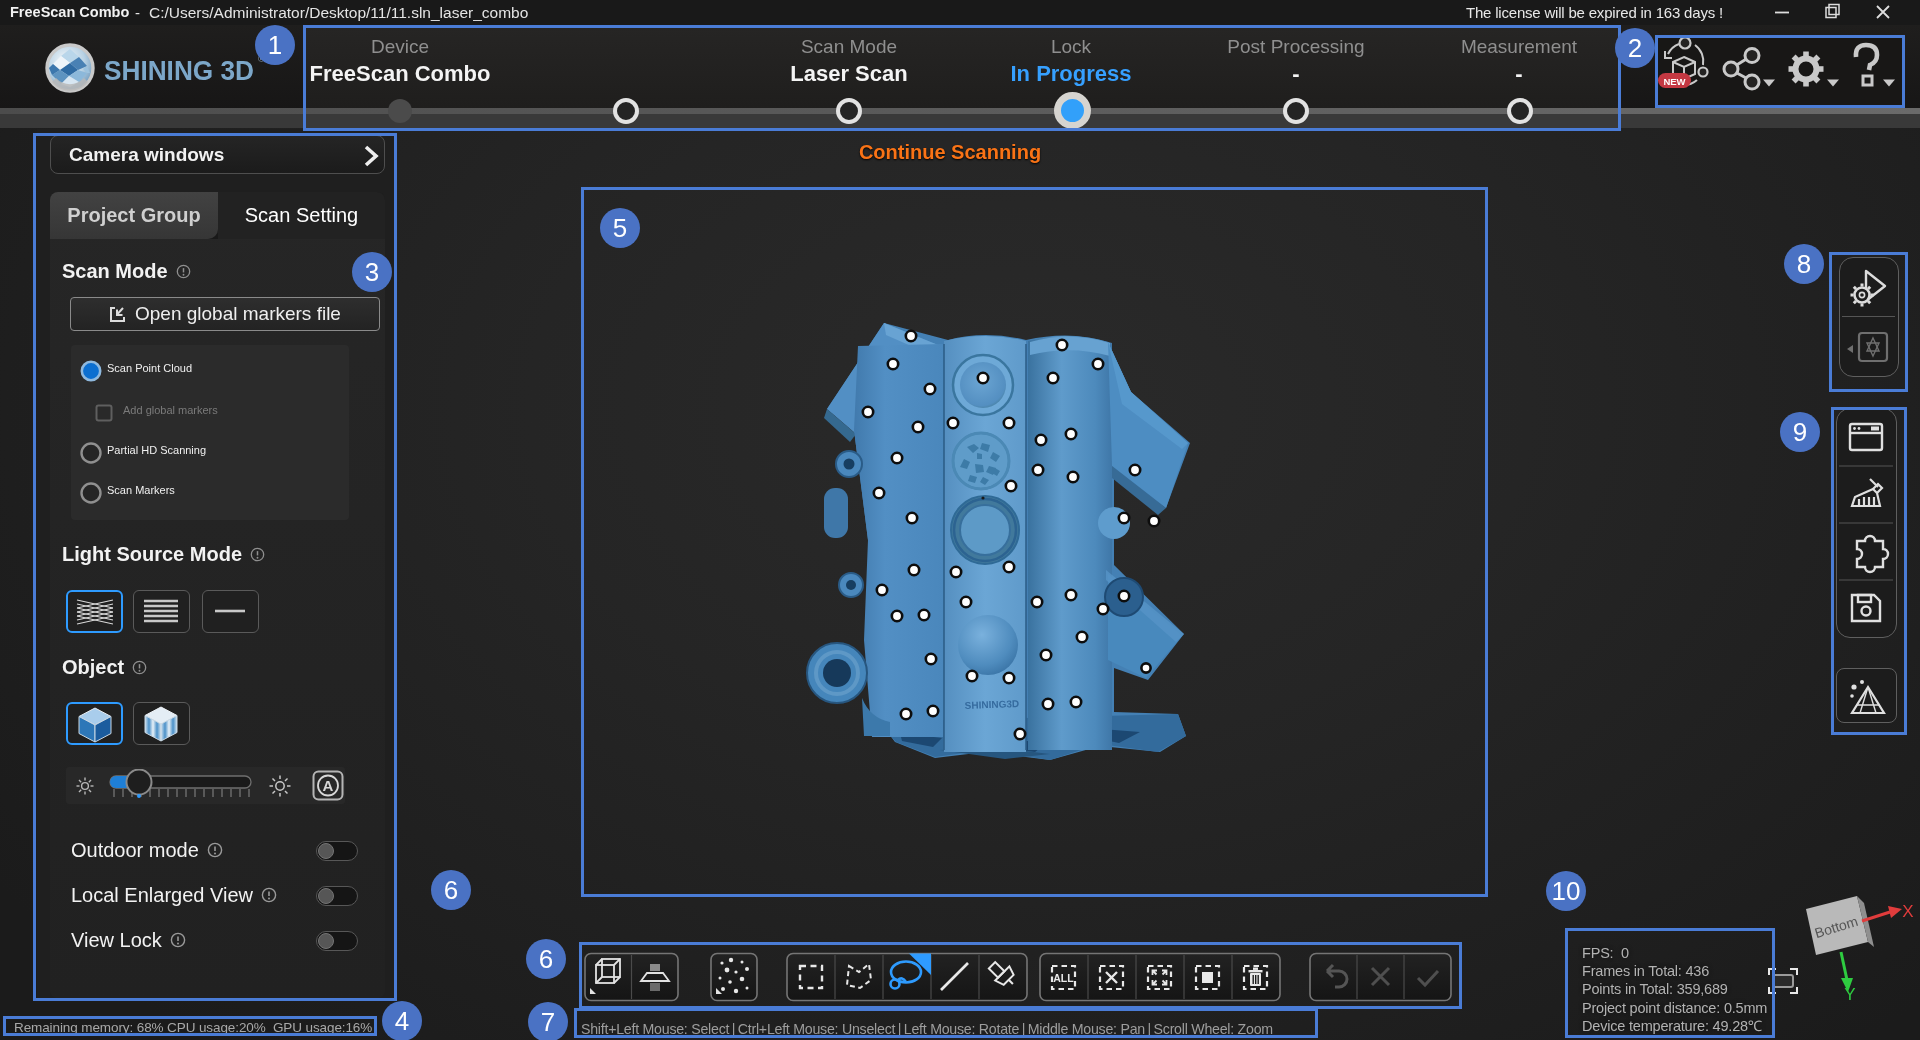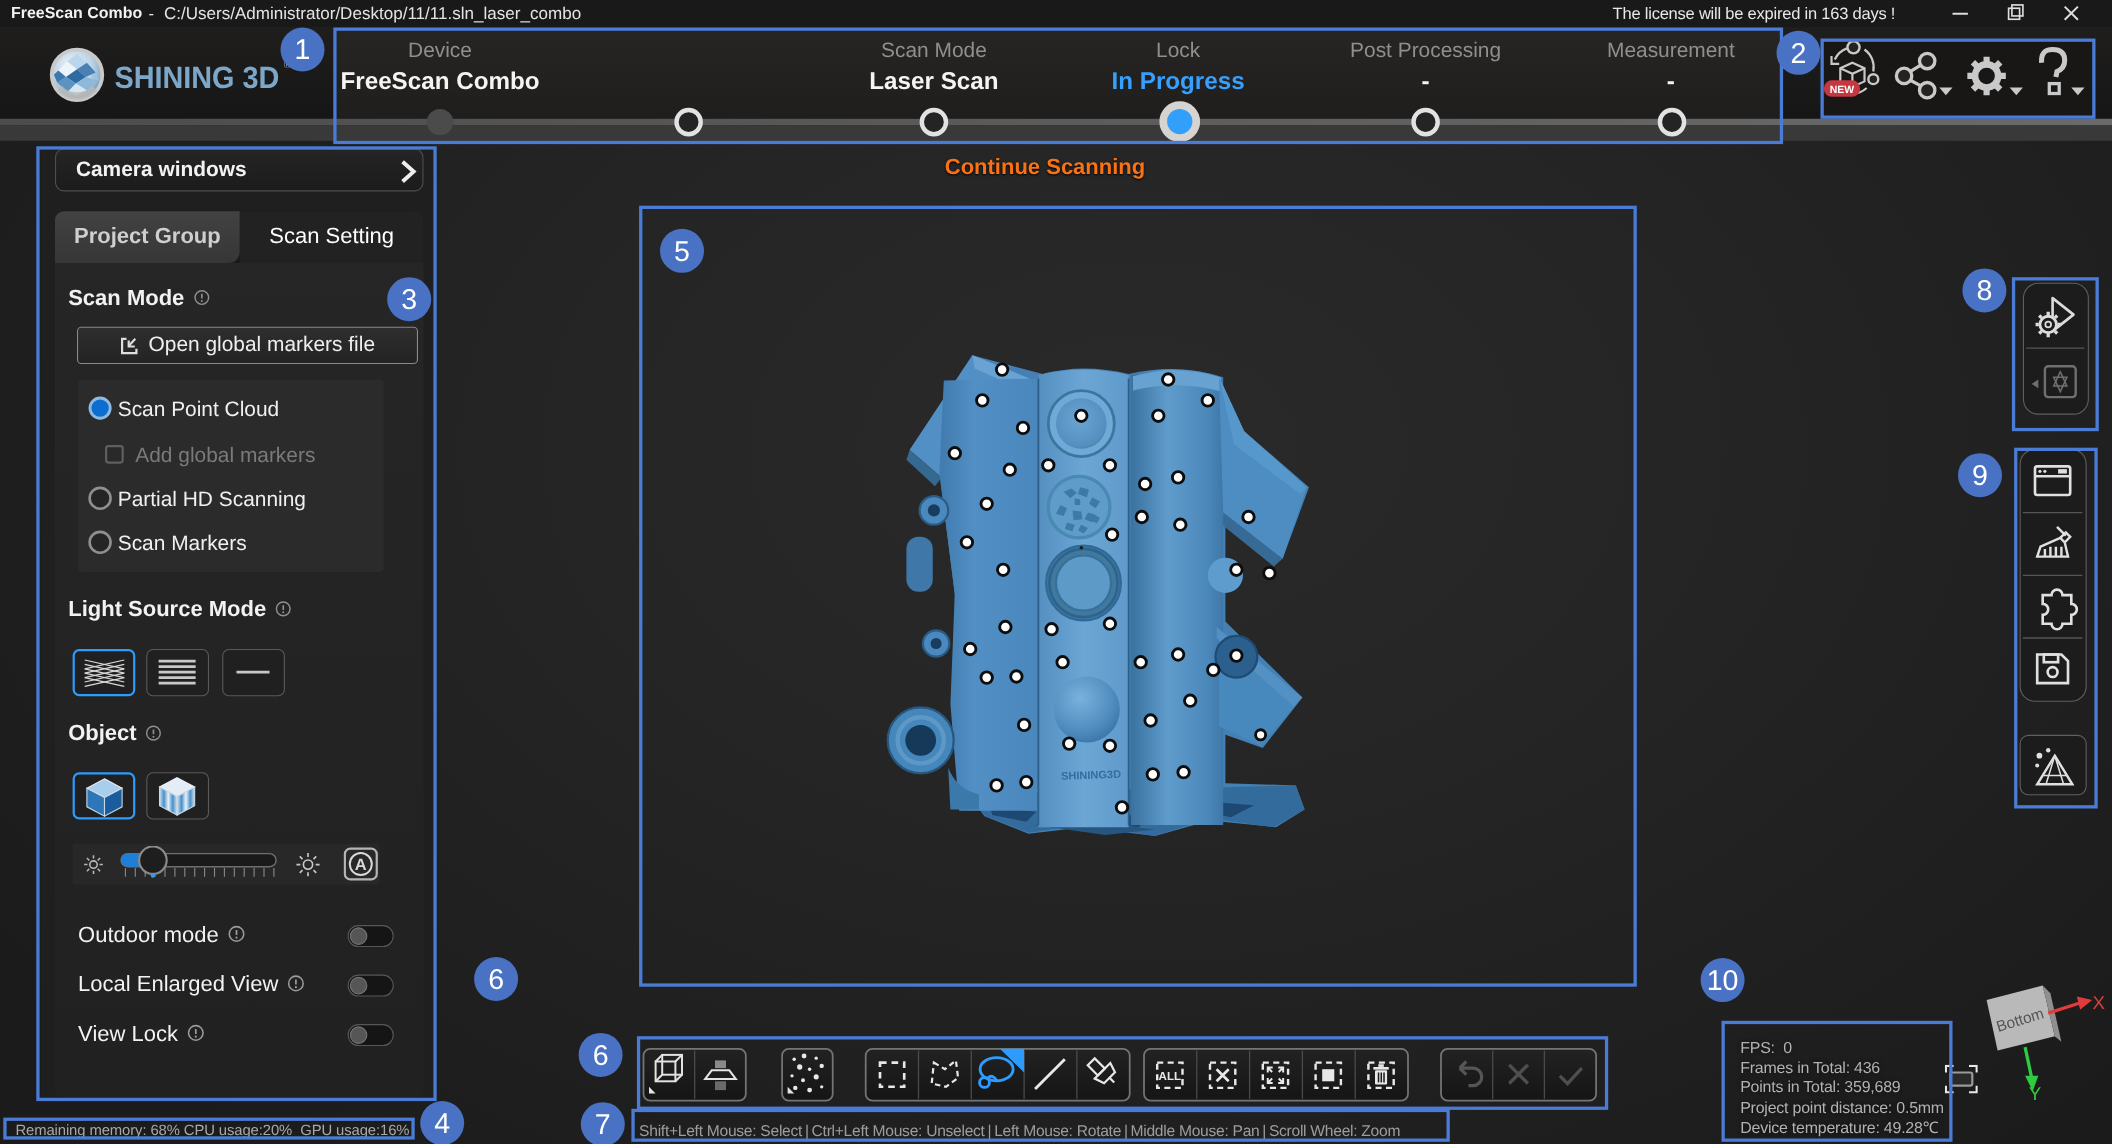--- a/index.html
+++ b/index.html
@@ -31,21 +31,21 @@
 #camwin .txt { position:absolute; left:18px; top:8px; font-size:19px; font-weight:bold; color:#f2f2f2; }
 #tabsbody { position:absolute; left:13px; top:63px; width:335px; height:806px; background:linear-gradient(180deg,#262626,#212121); border-radius:8px; }
 #tabrow { position:absolute; left:0; top:0; width:335px; height:47px; background:#191919; border-radius:8px 8px 0 0; }
 #tab1 { position:absolute; left:0; top:0; width:168px; height:47px; background:linear-gradient(180deg,#424242,#363636); border-radius:8px 0 10px 0; color:#cfcfcf; font-size:20px; font-weight:bold; text-align:center; line-height:47px; }
 #tab2 { position:absolute; left:168px; top:0; width:167px; height:47px; color:#ffffff; font-size:20px; font-weight:normal; text-align:center; line-height:47px; background:#222222; border-radius:0 8px 0 0; }
 .sechead { position:absolute; font-size:20px; font-weight:bold; color:#f2f2f2; }
 .info { display:inline-block; width:15px; height:15px; margin-left:8px; vertical-align:-1px; }
 .info2 { display:inline-block; width:16px; height:16px; margin-left:8px; vertical-align:-1px; }
 #btnmarkers { position:absolute; left:20px; top:105px; width:310px; height:34px; background:linear-gradient(180deg,#2e2e2e,#232323); border:1px solid #8a8a8a; border-radius:4px; color:#eeeeee; font-size:19px; text-align:center; line-height:32px; }
 #groupbox { position:absolute; left:21px; top:153px; width:278px; height:175px; background:#2b2b2b; border-radius:4px; }
-.radlab { position:absolute; font-size:19px; color:#f0f0f0; }
+.radlab { position:absolute; font-size:11px; color:#f0f0f0; }
 .radlab.dim { color:#7a7a7a; }
 .lsbtn { position:absolute; width:57px; height:43px; background:#202020; border:1px solid #5a5a5a; border-radius:6px; }
 .lsbtn.sel { border:2px solid #2e9bff; }
 #sliderrow { position:absolute; left:16px; top:575px; width:279px; height:37px; background:#282828; border-radius:3px; }
 .togglelab { position:absolute; font-size:20px; color:#f2f2f2; }
 .toggle { position:absolute; width:42px; height:20px; border-radius:11px; background:#151515; border:1.5px solid #575757; }
 .toggle .knob { position:absolute; left:1px; top:0.5px; width:16px; height:16px; border-radius:50%; background:#565656; border:1px solid #747474; }
 
 
 #memtext { position:absolute; left:14px; top:1020px; font-size:13.5px; letter-spacing:-0.1px; color:#a8a8a8; }

